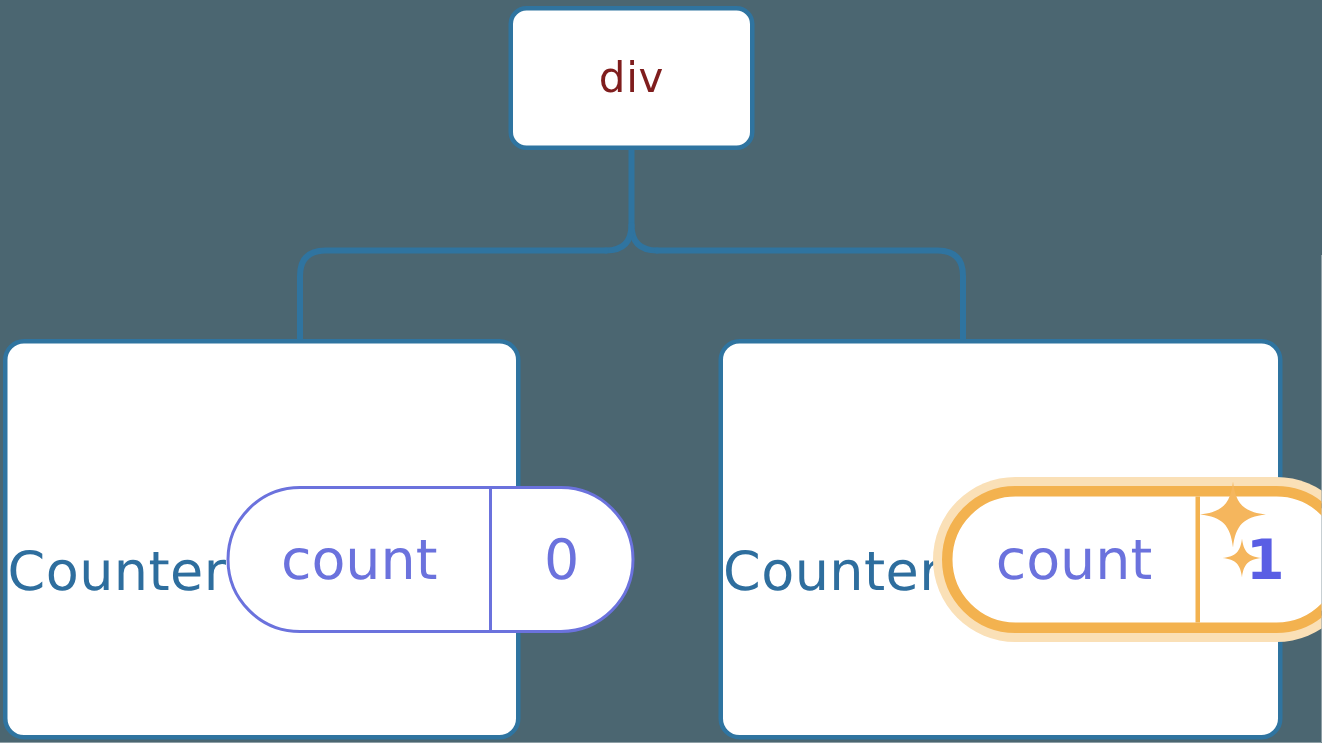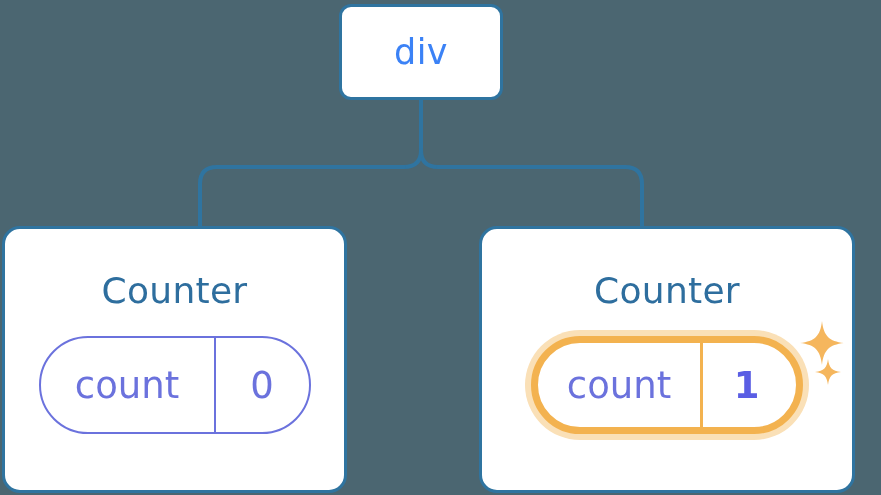--- a/index.html
+++ b/index.html
@@ -44,33 +44,32 @@
     left: 339px;
     top: 4px;
     width: 164px;
     height: 96px;
     border-radius: 12px;
     display: flex;
     align-items: center;
     justify-content: center;
   }
   .root-label {
-    color: #3b82f6;
-    font-size: 35px;
+    color: #7f1d1d;
+    font-size: 28px;
     letter-spacing: 0.5px;
     line-height: 1;
   }
 
   
   .child-node {
     display: flex;
-    flex-direction: column;
+    flex-direction: row;
     align-items: center;
     justify-content: flex-start;
-    border-radius: 18px;
   }
   #child-node-left {
     left: 2px;
     top: 226px;
     width: 345px;
     height: 267px;
   }
   #child-node-right {
     left: 479px;
     top: 226px;

